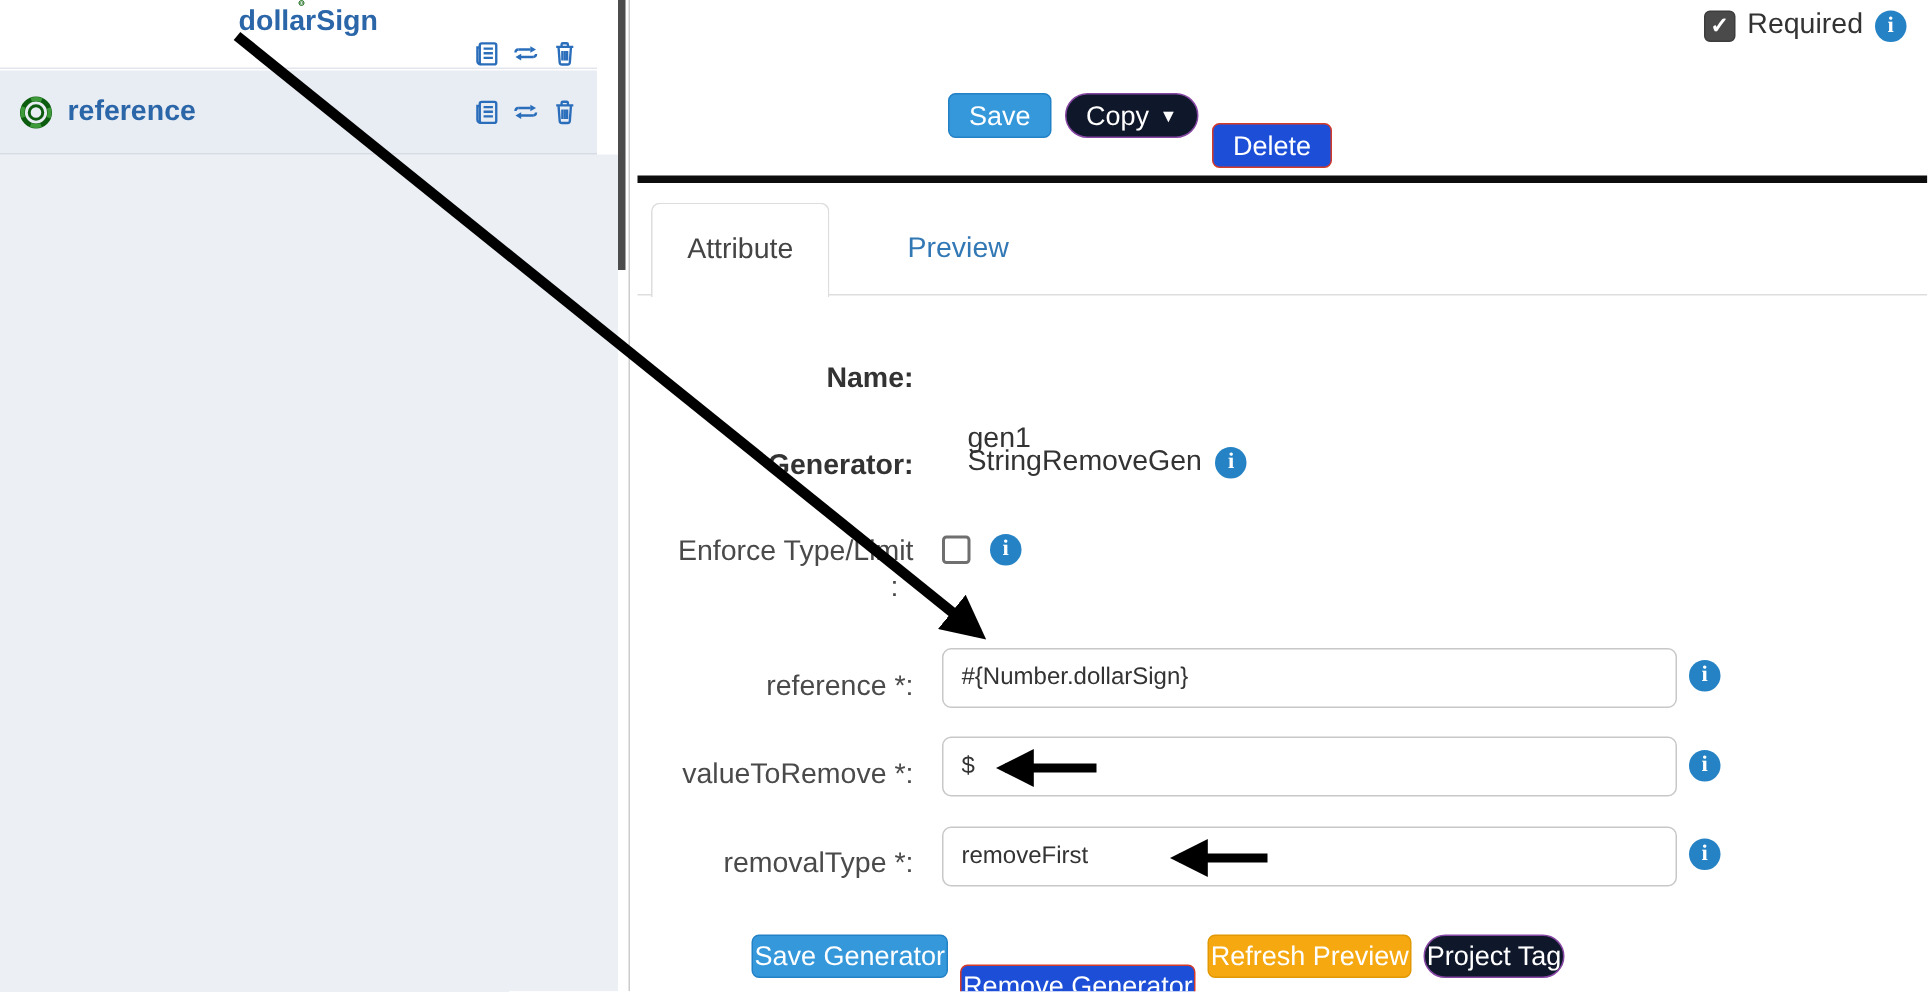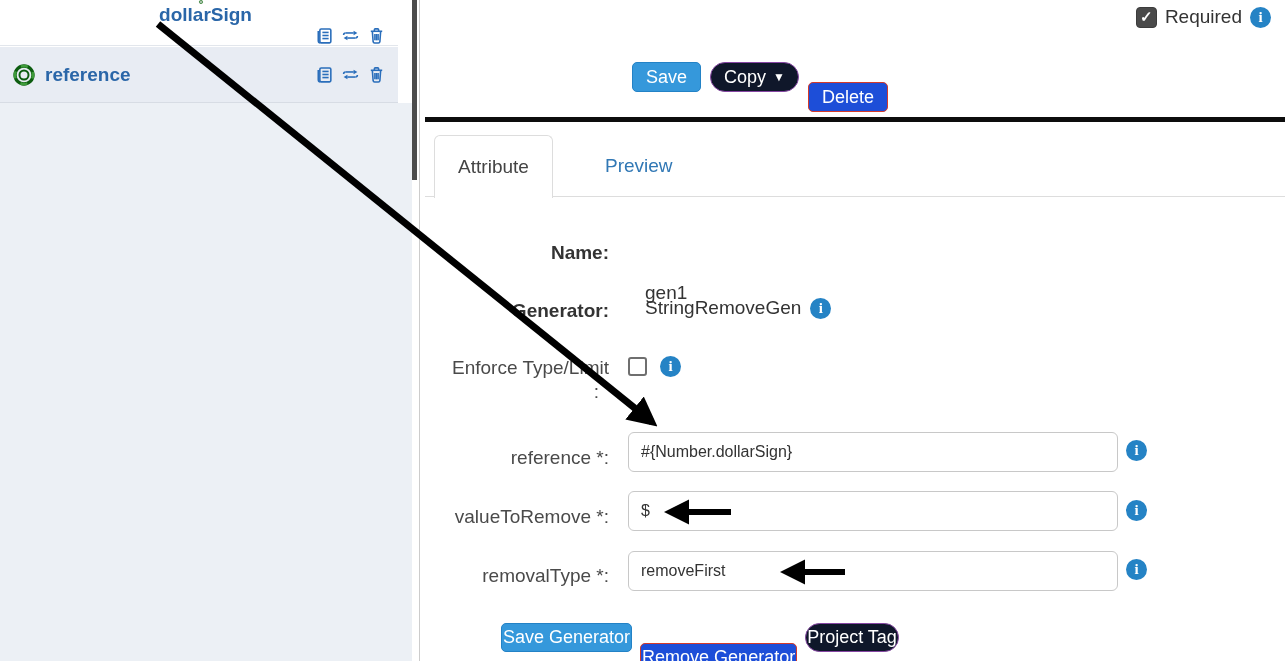--- a/index.html
+++ b/index.html
@@ -237,20 +237,21 @@
   <input class="form-input" style="top: 491px;" value="$">
   <span class="info-icon" style="position:absolute; left:1126px; top:500px;"></span>
 
   <div class="flabel" style="top:564px;">removalType *:</div>
   <input class="form-input" style="top: 551px;" value="removeFirst">
   <span class="info-icon" style="position:absolute; left:1126px; top:559px;"></span>
 
   <div class="footer-bar">
     <button class="btn btn-blue">Save Generator</button>
     <button class="btn btn-red">Remove Generator</button>
+    <button class="btn btn-amber">Refresh Preview</button>
     <button class="btn btn-purple">Project Tag</button>
   </div>
 
   <svg class="overlay" viewBox="0 0 1285 661">
     <defs>
       <marker id="ah" markerWidth="4.2" markerHeight="4.2" refX="3.2" refY="2.1" orient="auto">
         <path d="M0,0 L4.2,2.1 L0,4.2 Z" fill="#000"></path>
       </marker>
     </defs>
     <line x1="158" y1="24" x2="652" y2="422" stroke="#000" stroke-width="7" marker-end="url(#ah)"></line>

